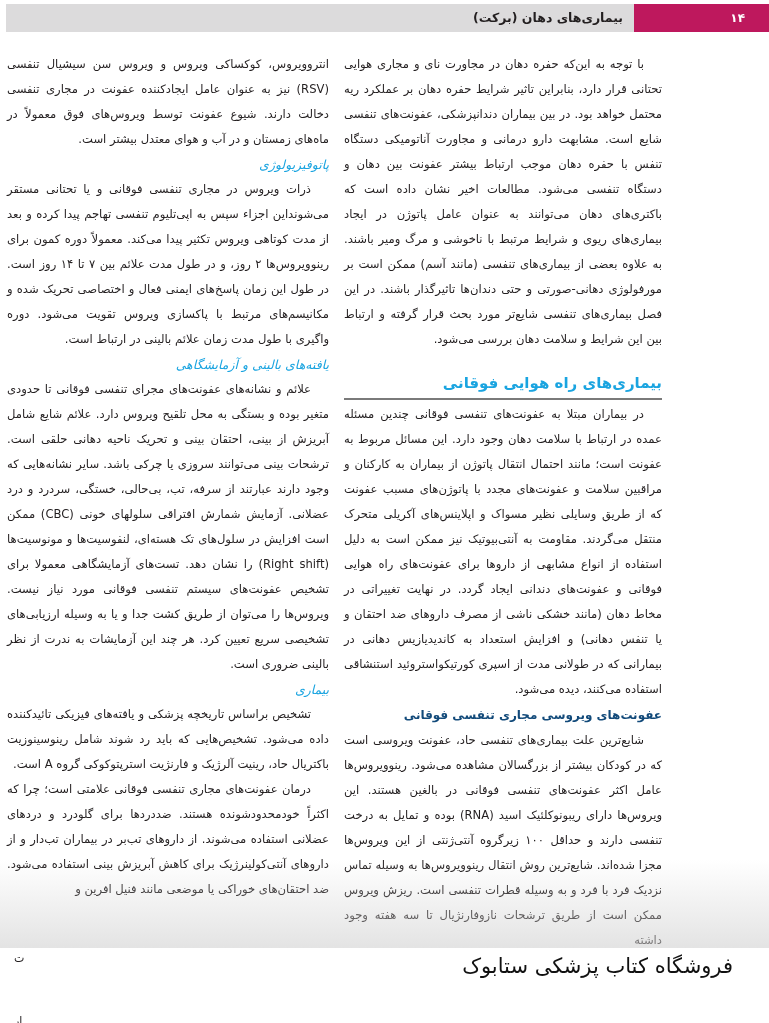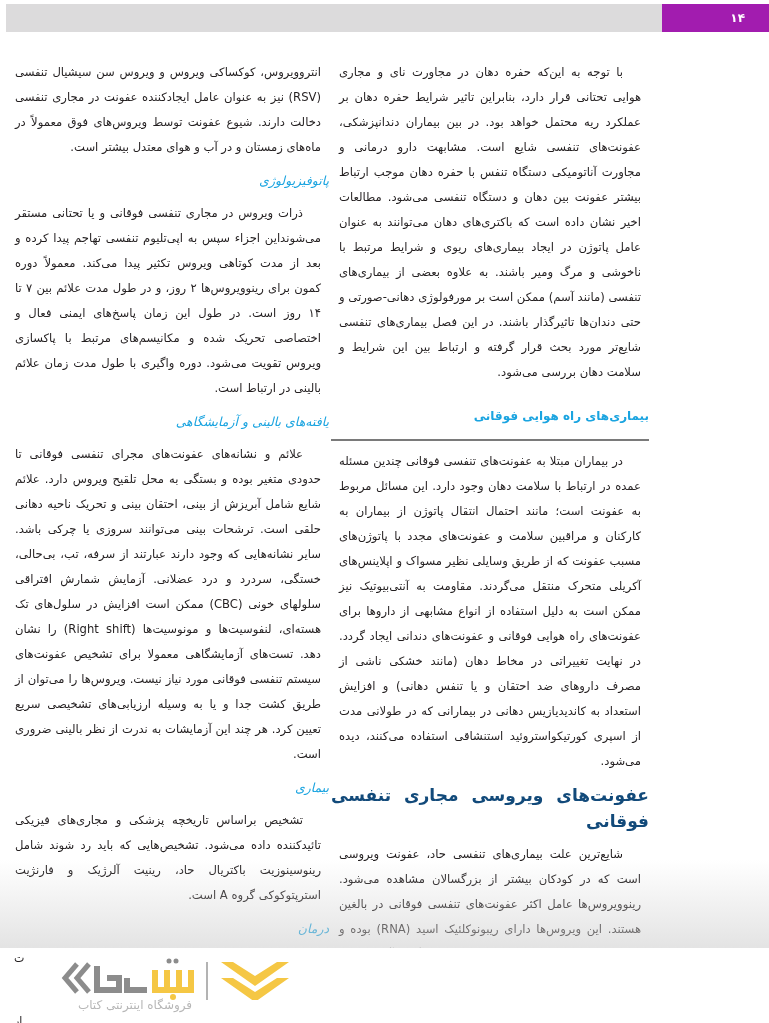--- a/index.html
+++ b/index.html
@@ -7,42 +7,42 @@
     width: 769px; height: 1023px; position: relative; overflow: hidden;
     background: #ffffff;
     font-family: "DejaVu Sans", sans-serif;
     color: #231f20;
   }
   .header {
     position: absolute; left: 6px; top: 4px; width: 763px; height: 28px;
     background: #dcdbdc; direction: rtl;
   }
   .header .page-num {
-    position: absolute; right: 0; top: 0; width: 107px; height: 28px;
-    background: #a21caf; color: #ffffff; font-size: 12px; font-weight: bold;
+    position: absolute; right: 0; top: 0; width: 135px; height: 28px;
+    background: #be185d; color: #ffffff; font-size: 12px; font-weight: bold;
     line-height: 28px; padding-right: 24px; box-sizing: border-box;
   }
   .header .chapter {
     position: absolute; right: 146px; top: 0; height: 28px; line-height: 28px;
     font-size: 12.5px; font-weight: bold; color: #231f20;
   }
   .col {
     position: absolute; direction: rtl; text-align: justify;
     font-size: 11.6px; line-height: 25px;
   }
-  .col p { margin: 8px; text-indent: 18px; }
-  .col-right { left: 331px; width: 318px; top: 52px; }
+  .col p { margin: 0; text-indent: 18px; }
+  .col-right { left: 344px; width: 318px; top: 52px; }
   .col-left { left: 7px; width: 322px; top: 52px; }
   .h-main {
-    color: #1aa4e0; font-weight: bold; font-size: 12px; line-height: 26px;
+    color: #1aa4e0; font-weight: bold; font-size: 15px; line-height: 26px;
     border-bottom: 2px solid #7a7a7a; margin-top: 18px; margin-bottom: 2px;
-    padding-bottom: 10px;
+    padding-bottom: 2px;
   }
   .h-sub-dark {
-    color: #124a7a; font-weight: bold; font-size: 17px; line-height: 26px;
+    color: #124a7a; font-weight: bold; font-size: 12px; line-height: 26px;
   }
   .h-sub {
     color: #1aa4e0; font-weight: normal; font-style: italic; font-size: 12.5px; line-height: 25px;
   }
   .fade {
     position: absolute; left: 0; top: 860px; width: 769px; height: 88px;
     background: linear-gradient(to bottom, rgba(200,200,200,0) 0%, rgba(205,205,205,0.55) 100%);
     pointer-events: none;
   }
   .footer {
@@ -65,63 +65,43 @@
     font-size: 24px; letter-spacing: 7px; color: #111; font-weight: 500;
     font-family: "DejaVu Sans", sans-serif;
   }
   .store-url .hl { color: #f2c230; }
 </style>
 </head>
 <body>
 
 <div class="header">
   <div class="page-num">۱۴</div>
+  <div class="chapter">بیماری‌های دهان (برکت)</div>
 </div>
 
 <div class="col col-right">
   <p>با توجه به این‌که حفره دهان در مجاورت نای و مجاری هوایی تحتانی قرار دارد، بنابراین تاثیر شرایط حفره دهان بر عملکرد ریه محتمل خواهد بود. در بین بیماران دندانپزشکی، عفونت‌های تنفسی شایع است. مشابهت دارو درمانی و مجاورت آناتومیکی دستگاه تنفس با حفره دهان موجب ارتباط بیشتر عفونت بین دهان و دستگاه تنفسی می‌شود. مطالعات اخیر نشان داده است که باکتری‌های دهان می‌توانند به عنوان عامل پاتوژن در ایجاد بیماری‌های ریوی و شرایط مرتبط با ناخوشی و مرگ ومیر باشند. به علاوه بعضی از بیماری‌های تنفسی (مانند آسم) ممکن است بر مورفولوژی دهانی-صورتی و حتی دندان‌ها تاثیرگذار باشند. در این فصل بیماری‌های تنفسی شایع‌تر مورد بحث قرار گرفته و ارتباط بین این شرایط و سلامت دهان بررسی می‌شود.</p>
   <div class="h-main">بیماری‌های راه هوایی فوقانی</div>
   <p>در بیماران مبتلا به عفونت‌های تنفسی فوقانی چندین مسئله عمده در ارتباط با سلامت دهان وجود دارد. این مسائل مربوط به عفونت است؛ مانند احتمال انتقال پاتوژن از بیماران به کارکنان و مراقبین سلامت و عفونت‌های مجدد با پاتوژن‌های مسبب عفونت که از طریق وسایلی نظیر مسواک و اپلاینس‌های آکریلی متحرک منتقل می‌گردند. مقاومت به آنتی‌بیوتیک نیز ممکن است به دلیل استفاده از انواع مشابهی از داروها برای عفونت‌های راه هوایی فوقانی و عفونت‌های دندانی ایجاد گردد. در نهایت تغییراتی در مخاط دهان (مانند خشکی ناشی از مصرف داروهای ضد احتقان و یا تنفس دهانی) و افزایش استعداد به کاندیدیازیس دهانی در بیمارانی که در طولانی مدت از اسپری کورتیکواستروئید استنشاقی استفاده می‌کنند، دیده می‌شود.</p>
   <div class="h-sub-dark">عفونت‌های ویروسی مجاری تنفسی فوقانی</div>
   <p>شایع‌ترین علت بیماری‌های تنفسی حاد، عفونت ویروسی است که در کودکان بیشتر از بزرگسالان مشاهده می‌شود. رینوویروس‌ها عامل اکثر عفونت‌های تنفسی فوقانی در بالغین هستند. این ویروس‌ها دارای ریبونوکلئیک اسید (RNA) بوده و تمایل به درخت تنفسی دارند و حداقل ۱۰۰ زیرگروه آنتی‌ژنتی از این ویروس‌ها مجزا شده‌اند. شایع‌ترین روش انتقال رینوویروس‌ها به وسیله تماس نزدیک فرد با فرد و به وسیله قطرات تنفسی است. ریزش ویروس ممکن است از طریق ترشحات نازوفارنژیال تا سه هفته وجود داشته</p>
 </div>
 
 <div class="col col-left">
   <p style="text-indent:0">انتروویروس، کوکساکی ویروس و ویروس سن سیشیال تنفسی (RSV) نیز به عنوان عامل ایجادکننده عفونت در مجاری تنفسی دخالت دارند. شیوع عفونت توسط ویروس‌های فوق معمولاً در ماه‌های زمستان و در آب و هوای معتدل بیشتر است.</p>
   <div class="h-sub">پاتوفیزیولوژی</div>
   <p>ذرات ویروس در مجاری تنفسی فوقانی و یا تحتانی مستقر می‌شونداین اجزاء سپس به اپی‌تلیوم تنفسی تهاجم پیدا کرده و بعد از مدت کوتاهی ویروس تکثیر پیدا می‌کند. معمولاً دوره کمون برای رینوویروس‌ها ۲ روز، و در طول مدت علائم بین ۷ تا ۱۴ روز است. در طول این زمان پاسخ‌های ایمنی فعال و اختصاصی تحریک شده و مکانیسم‌های مرتبط با پاکسازی ویروس تقویت می‌شود. دوره واگیری با طول مدت زمان علائم بالینی در ارتباط است.</p>
   <div class="h-sub">یافته‌های بالینی و آزمایشگاهی</div>
   <p>علائم و نشانه‌های عفونت‌های مجرای تنفسی فوقانی تا حدودی متغیر بوده و بستگی به محل تلقیح ویروس دارد. علائم شایع شامل آبریزش از بینی، احتقان بینی و تحریک ناحیه دهانی حلقی است. ترشحات بینی می‌توانند سروزی یا چرکی باشد. سایر نشانه‌هایی که وجود دارند عبارتند از سرفه، تب، بی‌حالی، خستگی، سردرد و درد عضلانی. آزمایش شمارش افتراقی سلولهای خونی (CBC) ممکن است افزایش در سلول‌های تک هسته‌ای، لنفوسیت‌ها و مونوسیت‌ها (Right shift) را نشان دهد. تست‌های آزمایشگاهی معمولا برای تشخیص عفونت‌های سیستم تنفسی فوقانی مورد نیاز نیست. ویروس‌ها را می‌توان از طریق کشت جدا و یا به وسیله ارزیابی‌های تشخیصی سریع تعیین کرد. هر چند این آزمایشات به ندرت از نظر بالینی ضروری است.</p>
   <div class="h-sub">بیماری</div>
-  <p>تشخیص براساس تاریخچه پزشکی و مجاری‌های فیزیکی تائیدکننده داده می‌شود. تشخیص‌هایی که باید رد شوند شامل رینوسینوزیت باکتریال حاد، رینیت آلرژیک و فارنژیت استرپتوکوکی گروه A است.</p>
-  <div class="h-sub">درمان</div>
+  <p>تشخیص براساس تاریخچه پزشکی و یافته‌های فیزیکی تائیدکننده داده می‌شود. تشخیص‌هایی که باید رد شوند شامل رینوسینوزیت باکتریال حاد، رینیت آلرژیک و فارنژیت استرپتوکوکی گروه A است.</p>
   <p>درمان عفونت‌های مجاری تنفسی فوقانی علامتی است؛ چرا که اکثراً خودمحدودشونده هستند. ضددردها برای گلودرد و دردهای عضلانی استفاده می‌شوند. از داروهای تب‌بر در بیماران تب‌دار و از داروهای آنتی‌کولینرژیک برای کاهش آبریزش بینی استفاده می‌شود. ضد احتقان‌های خوراکی یا موضعی مانند فنیل افرین و</p>
 </div>
 
 <div class="fade"></div>
 
 <div class="footer">
   <span class="stub stub1">ت</span>
   <span class="stub stub2">ار</span>
 
-  <div class="logo">
-    <svg width="240" height="44" viewBox="0 0 240 44">
 
-      <polyline points="22,8 10,22 22,36" fill="none" stroke="#8c8c8c" stroke-width="5"></polyline>
-      <polyline points="34,8 22,22 34,36" fill="none" stroke="#8c8c8c" stroke-width="5"></polyline>
-
-      <path d="M42,10 L42,34 L64,34 L64,22 L52,22" fill="none" stroke="#8c8c8c" stroke-width="6"></path>
-      <path d="M72,22 L72,34 L92,34" fill="none" stroke="#8c8c8c" stroke-width="6"></path>
-
-      <path d="M100,14 L100,34 L112,34 L112,14 M112,34 L124,34 L124,14 M124,34 L136,34 L136,14" fill="none" stroke="#f5c744" stroke-width="6"></path>
-      <circle cx="114" cy="5" r="2.5" fill="#8c8c8c"></circle>
-      <circle cx="121" cy="5" r="2.5" fill="#8c8c8c"></circle>
-      <circle cx="118" cy="41" r="3" fill="#f5c744"></circle>
-
-      <line x1="152" y1="6" x2="152" y2="58" stroke="#9a9a9a" stroke-width="1.5"></line>
-
-      <polygon points="166,6 178,6 200,20 222,6 234,6 200,30" fill="#f5c744"></polygon>
-      <polygon points="166,22 178,22 200,36 222,22 234,22 200,46" fill="#f5c744"></polygon>
-    </svg>
-    <div class="shop-caption">فروشگاه اینترنتی کتاب</div>
-  </div>
-
+  <div class="store-name">فروشگاه کتاب پزشکی ستابوک</div>
 </div>
 
 </body></html>

